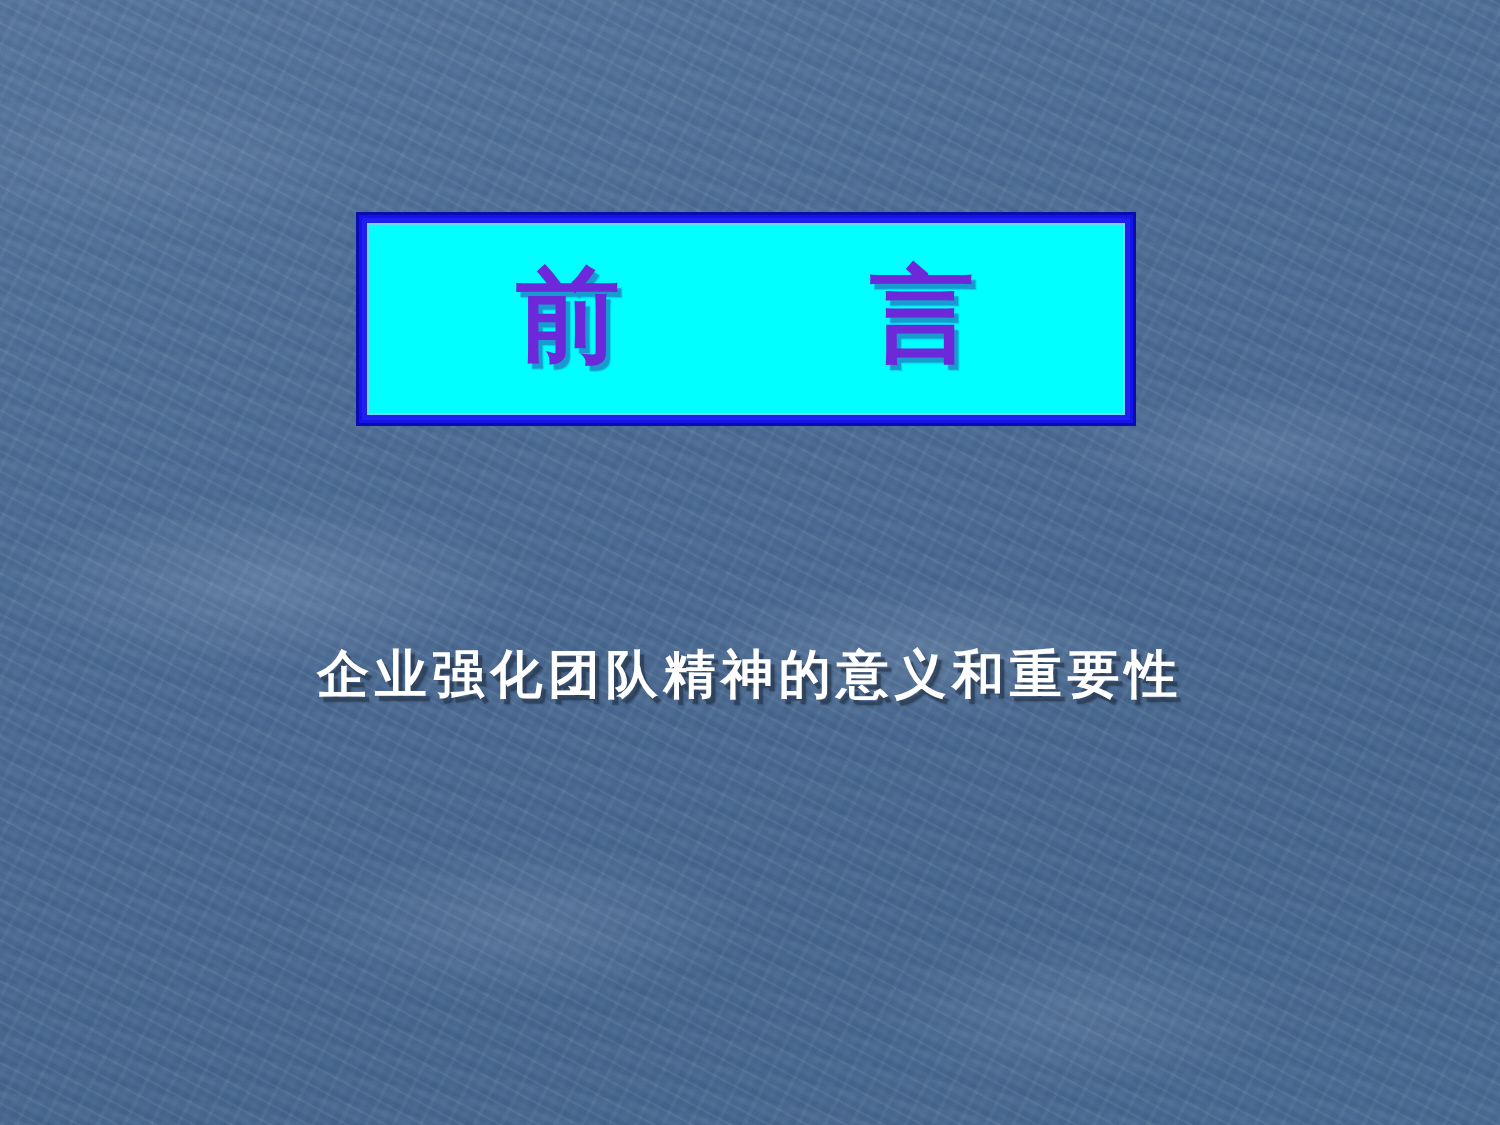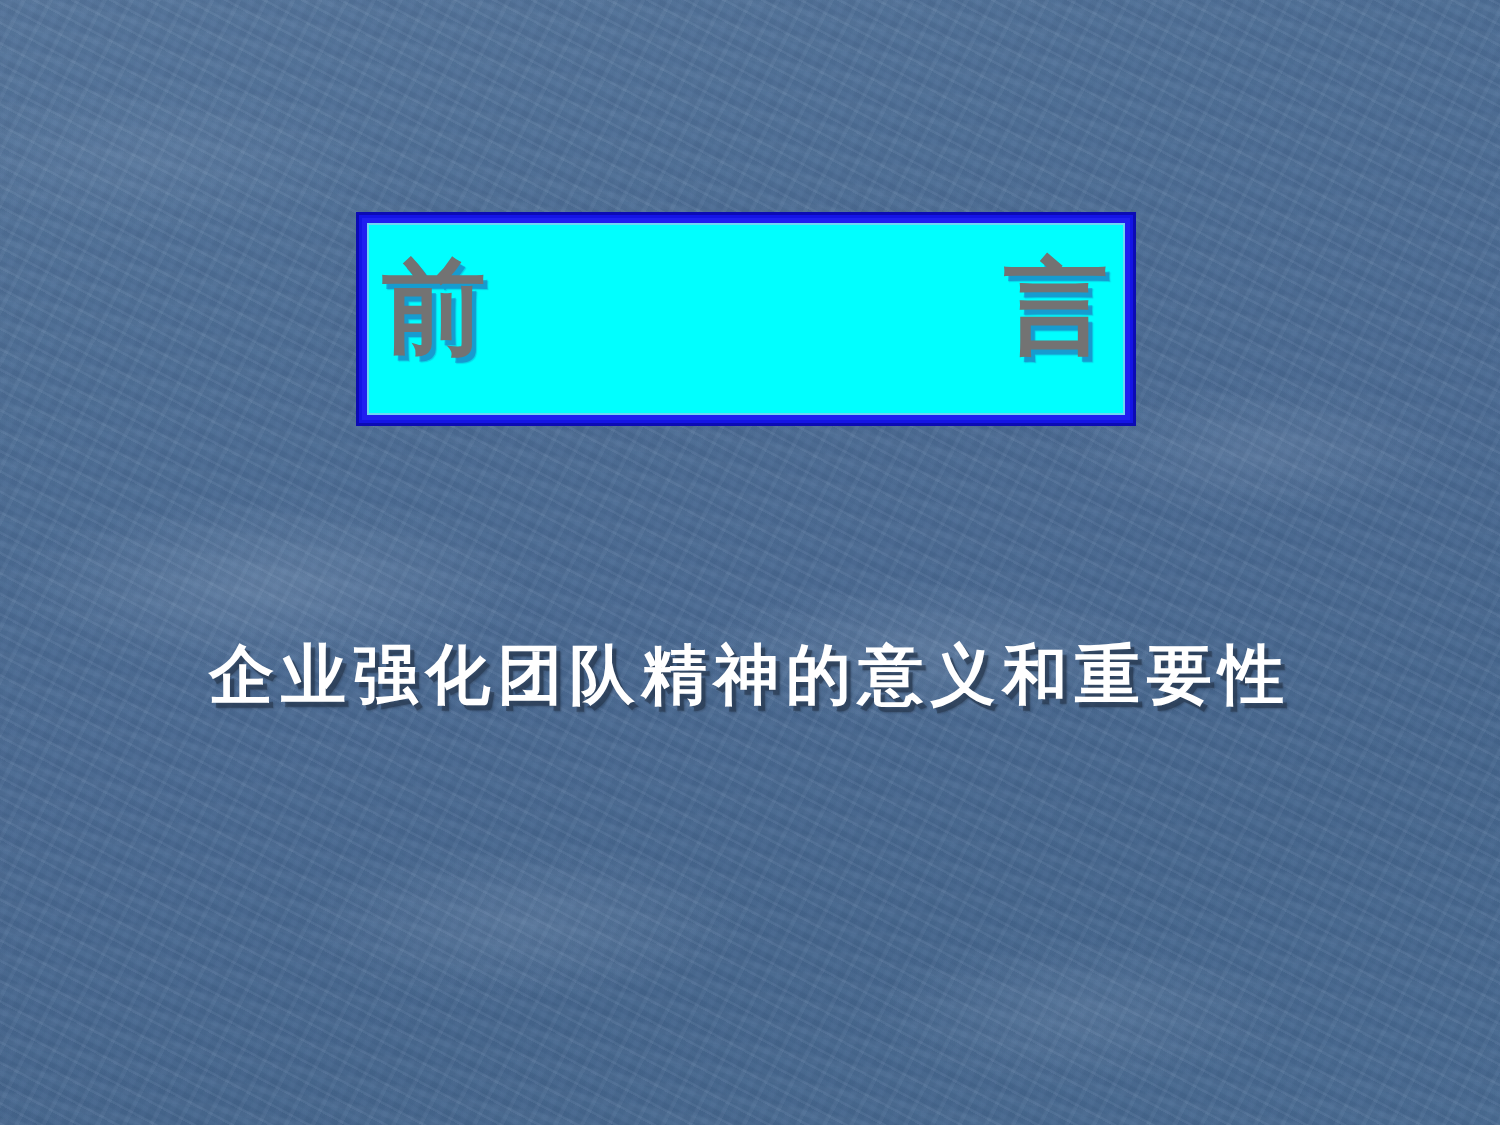--- a/index.html
+++ b/index.html
@@ -51,25 +51,25 @@
     width: 100%;
     height: 100%;
     box-sizing: border-box;
     border: 2px solid #6fd7f2;
     background: #00ffff;
     display: flex;
     align-items: center;
     justify-content: center;
   }
   .title-text {
-    font-family: Liberation Mono, monospace;
+    font-family: Liberation Sans, sans-serif;
     font-size: 104px;
     font-weight: bold;
     line-height: 1;
-    color: #737373;
+    color: #6d28d9;
     letter-spacing: 0.02em;
     white-space: pre;
     text-shadow:
       4px 5px 0 rgba(40,90,180,0.45),
       5px 6px 1px rgba(30,70,160,0.25);
     transform: translateY(-4px);
   }
 
   
   .subtitle-wrap {
@@ -77,21 +77,21 @@
     left: 0;
     top: 624px;
     width: 1500px;
     height: 100px;
     display: flex;
     align-items: center;
     justify-content: center;
   }
   .subtitle-text {
     font-family: "DejaVu Sans", "Liberation Sans", sans-serif;
-    font-size: 65px;
+    font-size: 52px;
     font-weight: bold;
     line-height: 1;
     color: #ffffff;
     letter-spacing: 0.11em;
     white-space: nowrap;
     text-shadow:
       4px 5px 0 rgba(36,52,74,0.55),
       5px 6px 2px rgba(30,44,64,0.35);
   }
 </style>

